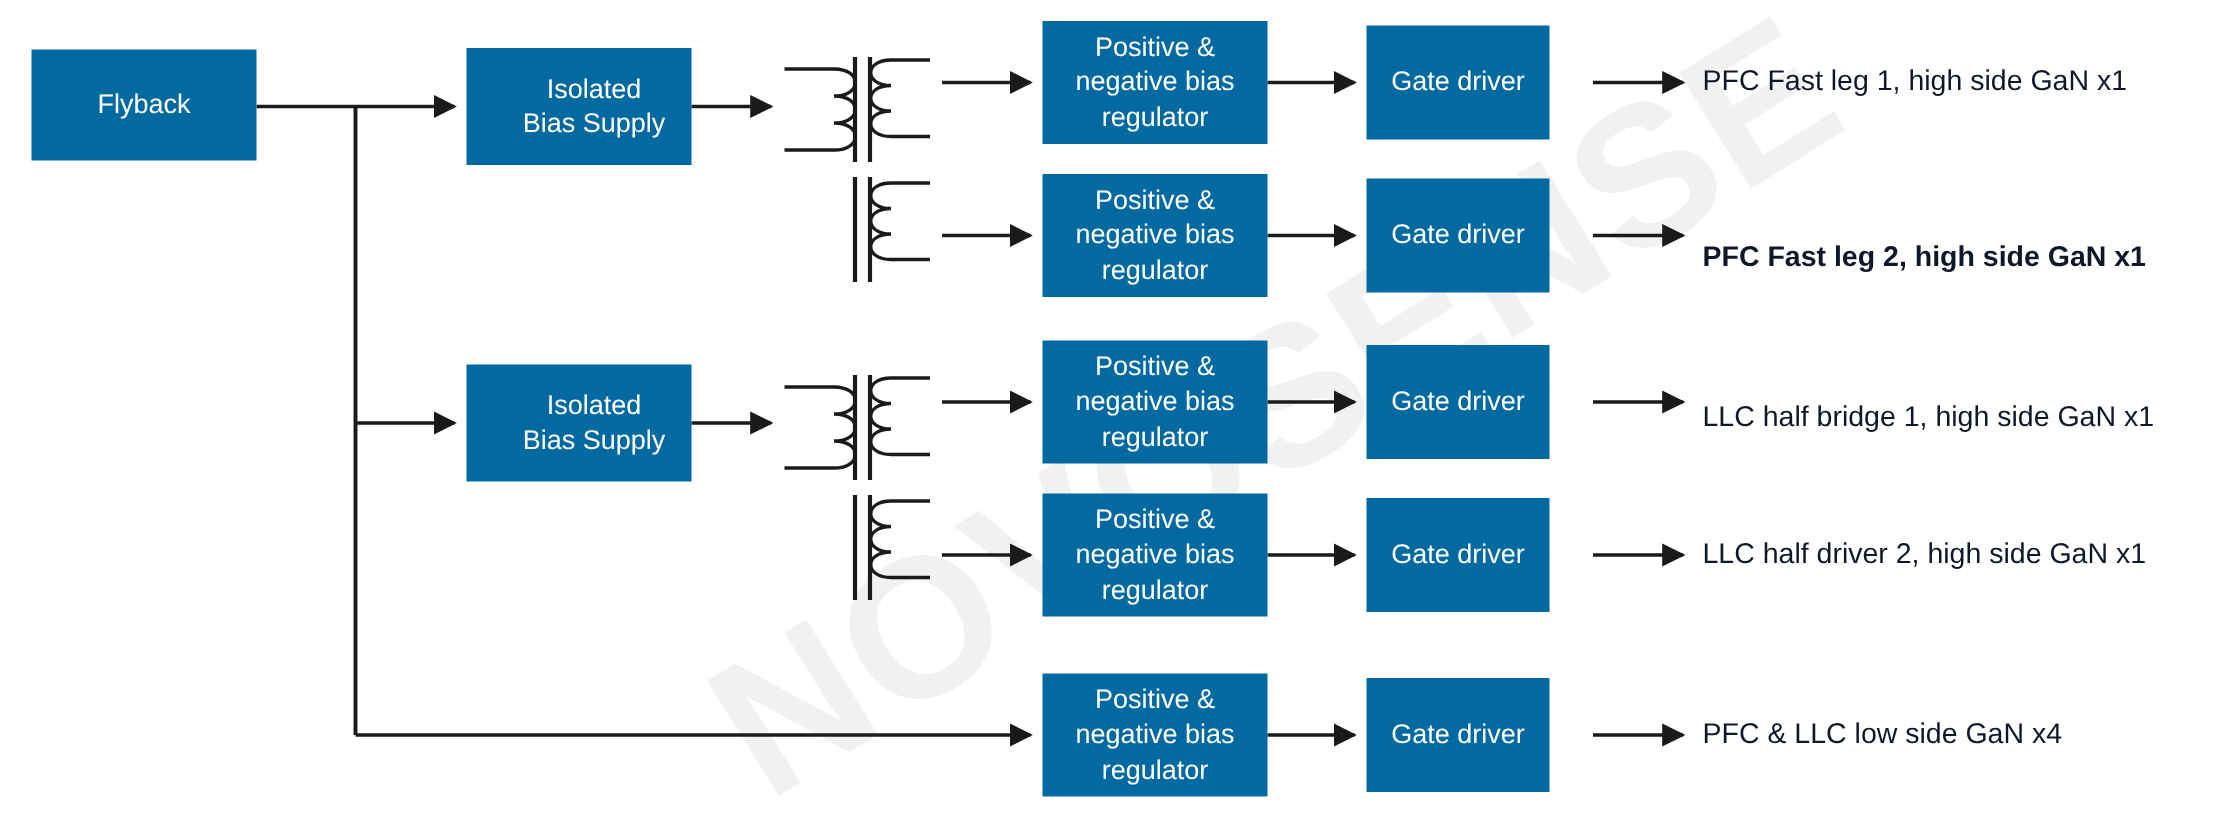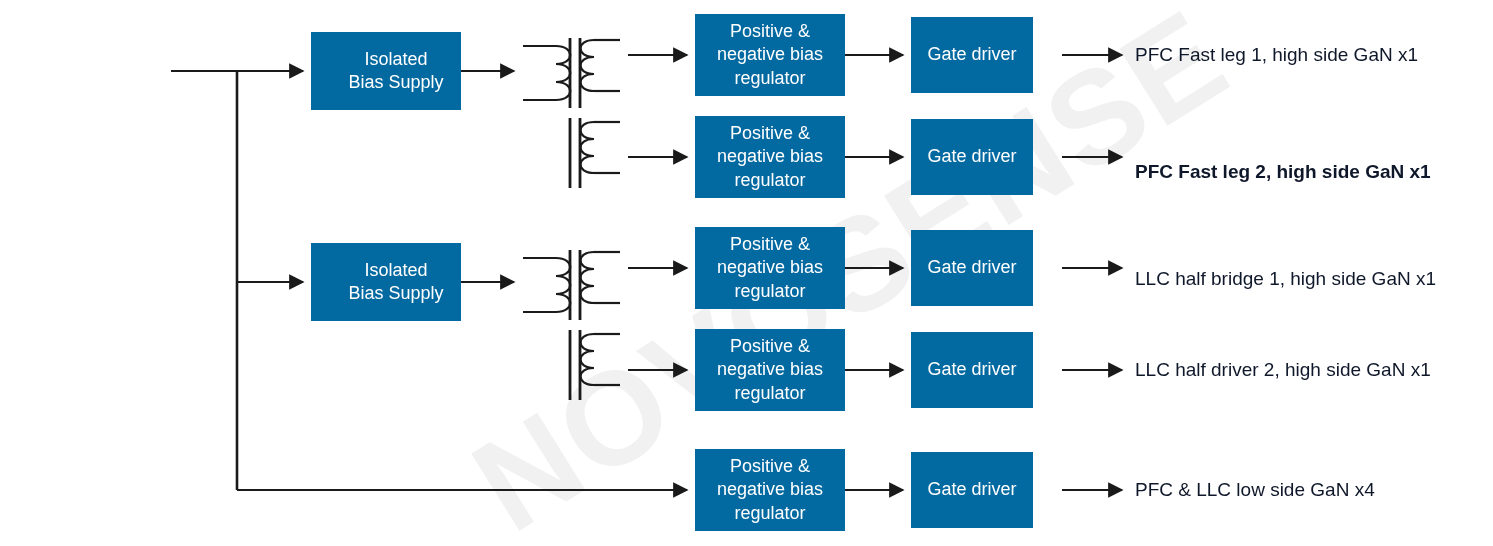--- a/index.html
+++ b/index.html
@@ -151,20 +151,23 @@
       <path d="M 845 490 L 903 490" marker-end="url(#arrow)"></path>
 
       <path d="M 1062 55 L 1122 55" marker-end="url(#arrow)"></path>
       <path d="M 1062 157 L 1122 157" marker-end="url(#arrow)"></path>
       <path d="M 1062 268 L 1122 268" marker-end="url(#arrow)"></path>
       <path d="M 1062 370 L 1122 370" marker-end="url(#arrow)"></path>
       <path d="M 1062 490 L 1122 490" marker-end="url(#arrow)"></path>
     </g>
   </svg>
 
+  <div class="node n-flyback">
+    <span class="lbl">Flyback</span>
+  </div>
 
   <div class="node n-isb n-isb1">
     <span class="lbl">
       <span>Isolated</span><br>
       <span>Bias Supply</span>
     </span>
   </div>
 
   <div class="node n-isb n-isb2">
     <span class="lbl">

